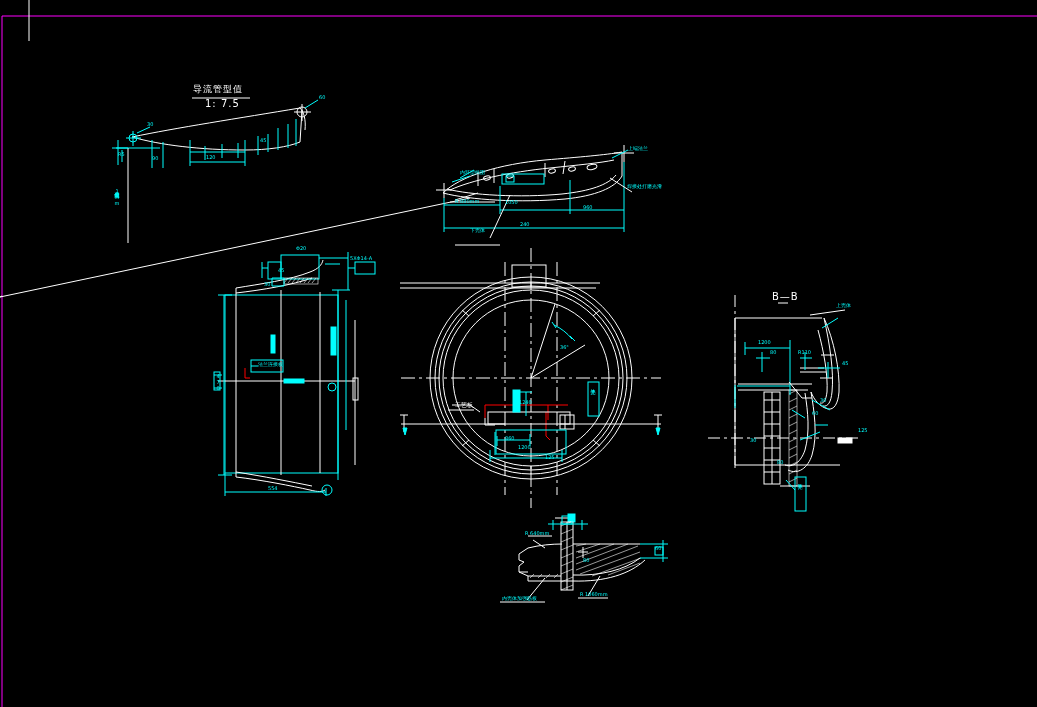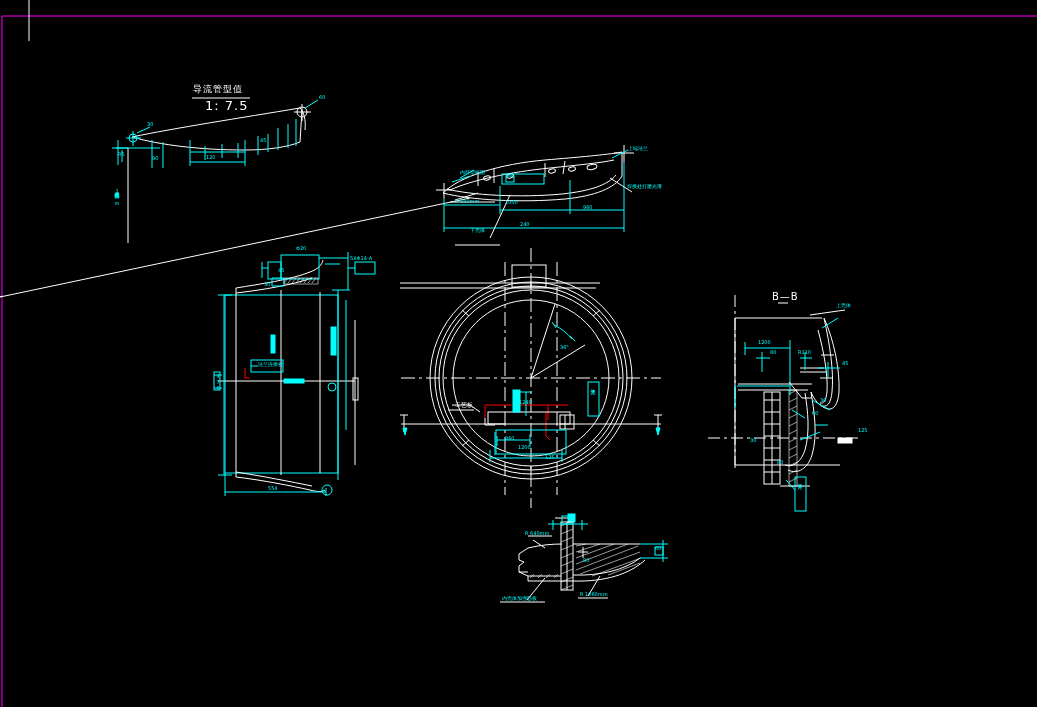--- a/index.html
+++ b/index.html
@@ -38,21 +38,21 @@
   }
   .txt-white {
     color: #ffffff;
   }
   .txt-title {
     font-size: 9px;
     color: #ffffff;
     letter-spacing: 1px;
   }
   .txt-scale {
-    font-size: 13px;
+    font-size: 10px;
     color: #ffffff;
     letter-spacing: 1px;
   }
   .txt-sec {
     font-size: 10px;
     color: #ffffff;
     letter-spacing: 1px;
   }
   .txt-vert {
     writing-mode: vertical-rl;

